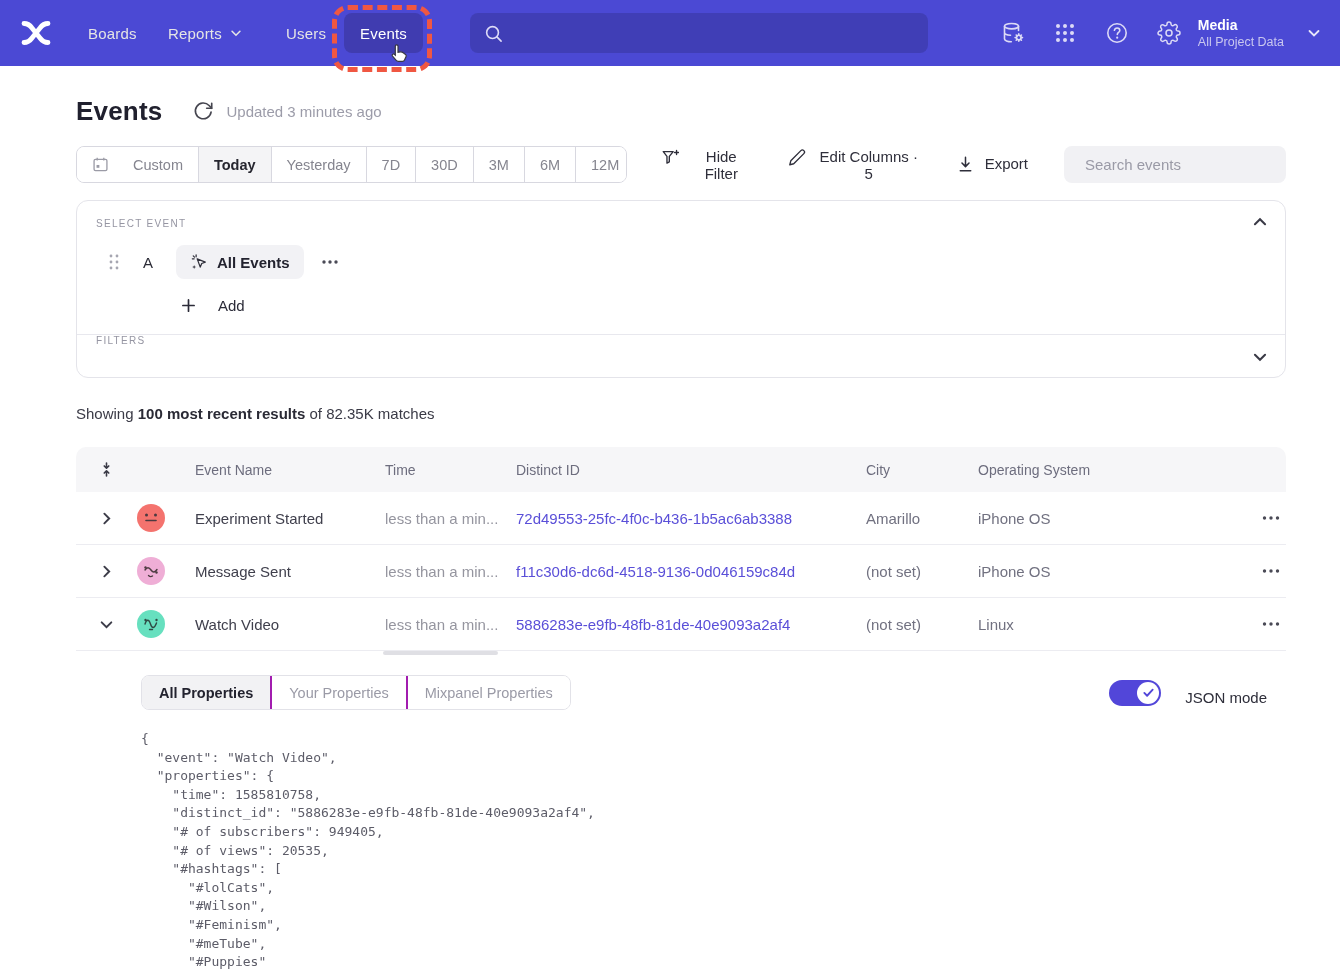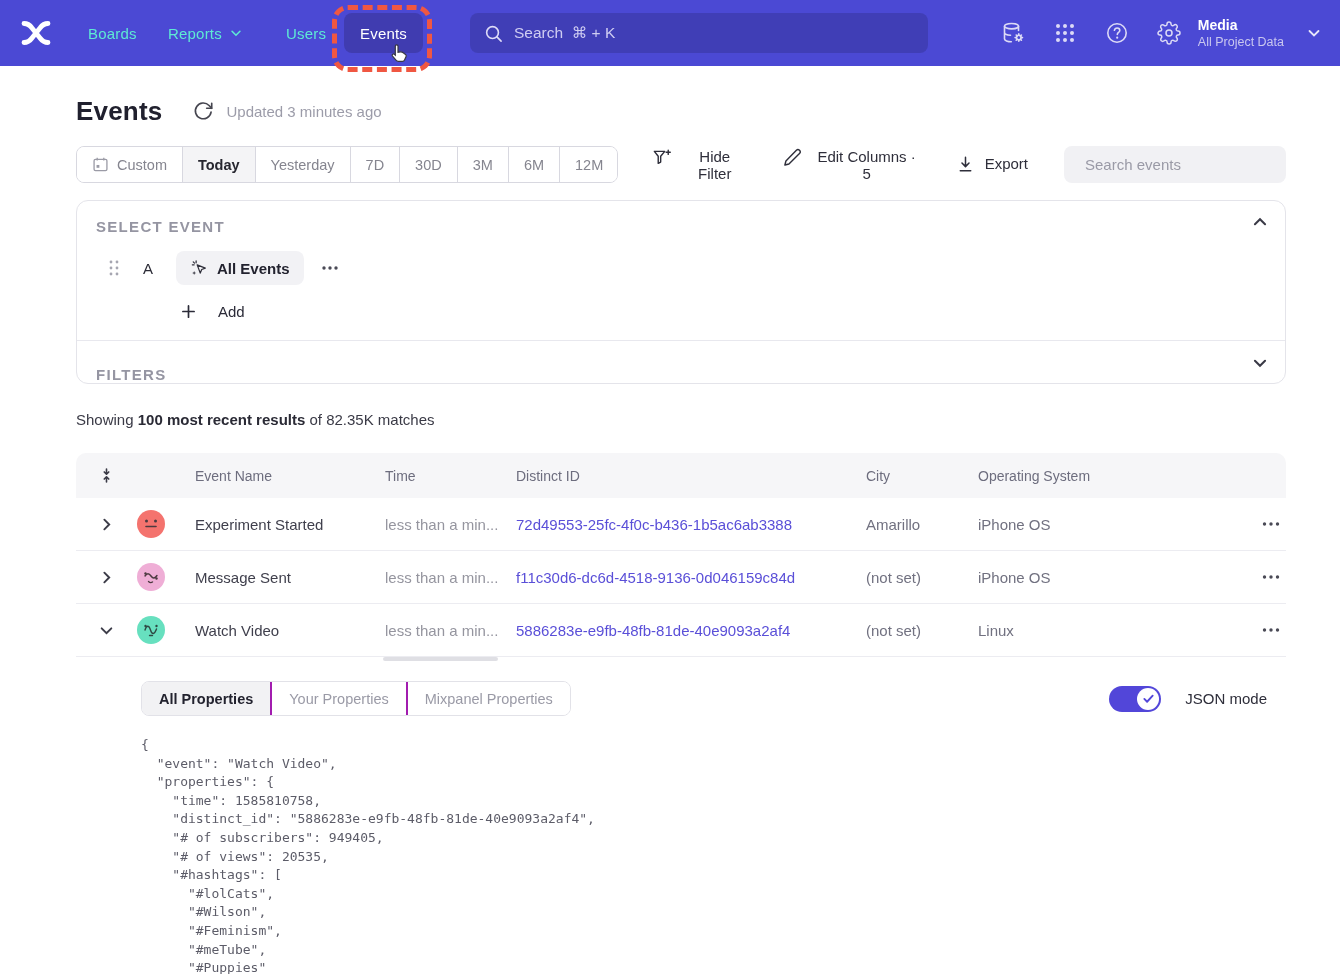--- a/index.html
+++ b/index.html
@@ -4,21 +4,21 @@
 <style>
   * { margin:0; padding:0; box-sizing:border-box; }
   html,body { width:1340px; height:974px; overflow:hidden; background:#fff;
     font-family:"Liberation Sans", sans-serif; }
   body { position:relative; }
 
   
   .nav { position:relative; height:66px; background:#4b49d4; color:#ecebfb; }
   .nav-logo { position:absolute; left:20px; top:18px; width:32px; height:30px; cursor:pointer; }
   .nav-item { position:absolute; top:0; height:66px; display:flex; align-items:center; gap:7px;
-    font-size:15px; font-weight:500; color:#5eead4; cursor:pointer; letter-spacing:.2px; }
+    font-size:15px; font-weight:500; color:#e5e5e5; cursor:pointer; letter-spacing:.2px; }
   .nav-item.boards { left:88px; } .nav-item.reports { left:168px; }
   .nav-item.users { left:286px; }
   .nav-item.events { left:344px; top:13px; height:40px; padding:0 16px; background:#403cb0;
     border-radius:8px; color:#fff; }
   .nav-caret { width:14px; height:14px; }
   .nav-search { position:absolute; left:470px; top:13px; width:458px; height:40px;
     background:rgba(0,0,0,.14); border-radius:8px; display:flex; align-items:center;
     padding:0 14px; gap:11px; }
   .nav-search input { flex:1; background:transparent; border:none; outline:none;
     font-size:15.5px; color:#fff; font-family:inherit; }
@@ -38,54 +38,54 @@
   
   .page { padding:26px 54px 0 76px; }
   .title-row { display:flex; align-items:center; height:38px; }
   .title-row h1 { font-size:26px; font-weight:700; color:#20202e; letter-spacing:.2px; }
   .refresh-btn { margin-left:30px; width:22px; height:22px; border:none; background:none;
     color:#45454f; cursor:pointer; padding:0; }
   .updated { margin-left:12px; font-size:15px; color:#9c9ca9; }
 
   .controls-row { margin-top:16px; display:flex; align-items:center; justify-content:space-between; }
   .segmented { display:flex; border:1px solid #d8d8e0; border-radius:8px; overflow:hidden; height:37px; background:#fff; }
-  .seg { display:flex; align-items:center; gap:8px; padding:0 15px; font-size:14.5px; color:#85858f;
+  .seg { display:flex; align-items:center; gap:24px; padding:0 15px; font-size:14.5px; color:#85858f;
     background:#fff; border:none; border-right:1px solid #d8d8e0; cursor:pointer; font-family:inherit; }
   .seg:last-child { border-right:none; }
   .seg.active { background:#f4f4f6; color:#26262f; font-weight:700; }
   .seg .cal { width:17px; height:17px; color:#9b9ba6; }
   .right-controls { display:flex; align-items:center; }
   .tool-btn { display:flex; align-items:flex-start; gap:10px; background:none; border:none; cursor:pointer;
     font-size:15px; color:#2e2e3a; font-weight:500; font-family:inherit; margin-left:34px; }
   .tool-btn svg { width:19px; height:19px; color:#2e2e3a; }
   .search-events { margin-left:36px; width:222px; height:37px; background:#f1f1f4; border-radius:8px;
     display:flex; align-items:center; padding:0 12px; gap:9px; }
   .search-events svg { width:17px; height:17px; color:#8f8f9c; }
   .search-events input { flex:1; border:none; background:transparent; outline:none; font-size:15px;
     color:#3a3a46; font-family:inherit; }
   .search-events input::placeholder { color:#9a9aa6; }
 
   
   .query-card { margin-top:17px; border:1px solid #e4e4ea; border-radius:12px; background:#fff; }
   .se-section { position:relative; padding:17px 19px 20px; }
-  .section-label { font-size:15px; font-weight:700; letter-spacing:1.3px; color:#9595a2; }
+  .section-label { font-size:10px; font-weight:400; letter-spacing:1.3px; color:#9595a2; }
   .collapse-btn { position:absolute; right:16px; top:12px; width:18px; height:18px; background:none;
     border:none; color:#3a3a46; cursor:pointer; padding:0; }
   .event-row { display:flex; align-items:center; margin-top:15px; height:36px; }
   .drag-handle { width:12px; height:18px; margin-left:12px; color:#a6a6b1; cursor:grab; }
   .row-letter { margin-left:23px; font-size:15px; color:#2b2b36; }
   .event-chip { margin-left:23px; display:flex; align-items:center; gap:9px; background:#f2f2f5;
     border:none; border-radius:8px; padding:8px 14px; font-size:15px; font-weight:700; color:#23232f;
     cursor:pointer; font-family:inherit; }
   .event-chip svg { width:18px; height:18px; color:#2f2f3a; }
   .more-dots { margin-left:15px; width:22px; height:22px; background:none; border:none; cursor:pointer; color:#4a4a56; padding:0; }
   .add-btn { display:flex; align-items:center; gap:22px; margin:17px 0 0 85px; background:none; border:none;
     font-size:15px; font-weight:500; color:#2b2b38; cursor:pointer; font-family:inherit; }
   .add-btn svg { width:15px; height:15px; color:#2b2b38; }
-  .filters-row { position:relative; border-top:1px solid #e8e8ee; height:43px; display:flex; align-items:flex-end; padding:0 19px; }
+  .filters-row { position:relative; border-top:1px solid #e8e8ee; height:43px; display:flex; align-items:flex-start; padding:0 19px; }
   .filters-row .collapse-btn { top:13px; }
 
   
   .results-line { margin-top:27px; font-size:15px; color:#3a3a46; }
   .results-line b { font-weight:700; color:#2a2a35; }
 
   
   .etable { margin-top:25px; }
   .t-head, .t-row { display:grid; grid-template-columns:61px 58px 190px 131px 350px 112px 207px 1fr; align-items:center; }
   .t-head { height:45px; background:#f6f6f8; border-radius:10px 10px 0 0; }
@@ -103,21 +103,21 @@
 
   
   .detail { position:relative; padding:24px 19px 0 65px; background:#fff; }
   .scroll-thumb { position:absolute; left:307px; top:0; width:115px; height:4px; border-radius:2px; background:#dfdfe4; cursor:pointer; }
   .detail-top { display:flex; align-items:center; justify-content:space-between; }
   .tabs { display:flex; border:1px solid #e2e2e8; border-radius:8px; overflow:hidden; height:35px; }
   .tab { display:flex; align-items:center; padding:0 17px; font-size:14.5px; color:#9a9aa6; background:#fff;
     border:none; border-right:2px solid #a21caf; cursor:pointer; font-family:inherit; }
   .tab:last-child { border-right:none; }
   .tab.active { background:#f2f2f4; color:#23232f; font-weight:700; }
-  .json-toggle-wrap { display:flex; align-items:center; gap:24px; }
+  .json-toggle-wrap { display:flex; align-items:flex-end; gap:24px; }
   .toggle { position:relative; width:52px; height:26px; border-radius:13px; background:#5246d9; border:none; cursor:pointer; }
   .toggle .knob { position:absolute; right:2px; top:2px; width:22px; height:22px; border-radius:50%; background:#fff;
     display:flex; align-items:center; justify-content:center; }
   .toggle .knob svg { width:13px; height:13px; color:#5246d9; }
   .json-label { font-size:15px; color:#2e2e3a; }
   .json-pre { margin-top:20px; font-family:"DejaVu Sans Mono", monospace; font-size:13px; line-height:18.6px;
     color:#5c5c68; white-space:pre; }
 </style>
 </head>
 <body>
@@ -137,21 +137,20 @@
       </svg>
   </a>
   <a class="nav-item users">Users</a>
   <a class="nav-item events">Events</a>
 
   <div class="nav-search">
     <svg width="19" height="19" viewBox="0 0 20 20" fill="none">
       <circle cx="9" cy="9" r="6.2" stroke="#dedcf8" stroke-width="1.7"></circle>
       <path d="M13.6 13.6L18 18" stroke="#dedcf8" stroke-width="1.7" stroke-linecap="round"></path>
     </svg>
-    <input placeholder="Search  ⌘ + K" style="">
   </div>
 
   <div class="nav-right">
     <svg class="nav-ico" viewBox="0 0 24 24" fill="none" stroke="currentColor" stroke-width="1.6" stroke-linecap="round">
       <ellipse cx="10.5" cy="5.2" rx="7" ry="2.7"></ellipse>
       <path d="M3.5 5.2v6.3c0 1.4 2.7 2.6 6 2.8M3.5 11.5V18c0 1.5 3.1 2.8 6.8 2.8M17.5 5.2v4.3"></path>
       <circle cx="17.8" cy="16.6" r="2.3"></circle>
       <path d="M17.8 12.9v1.2M17.8 19.1v1.2M21.5 16.6h-1.2M15.3 16.6h-1.2M20.4 14l-.9.9M16.1 18.3l-.9.9M20.4 19.2l-.9-.9M16.1 14.9l-.9-.9"></path>
     </svg>
     <svg class="nav-ico" viewBox="0 0 24 24" fill="currentColor">

